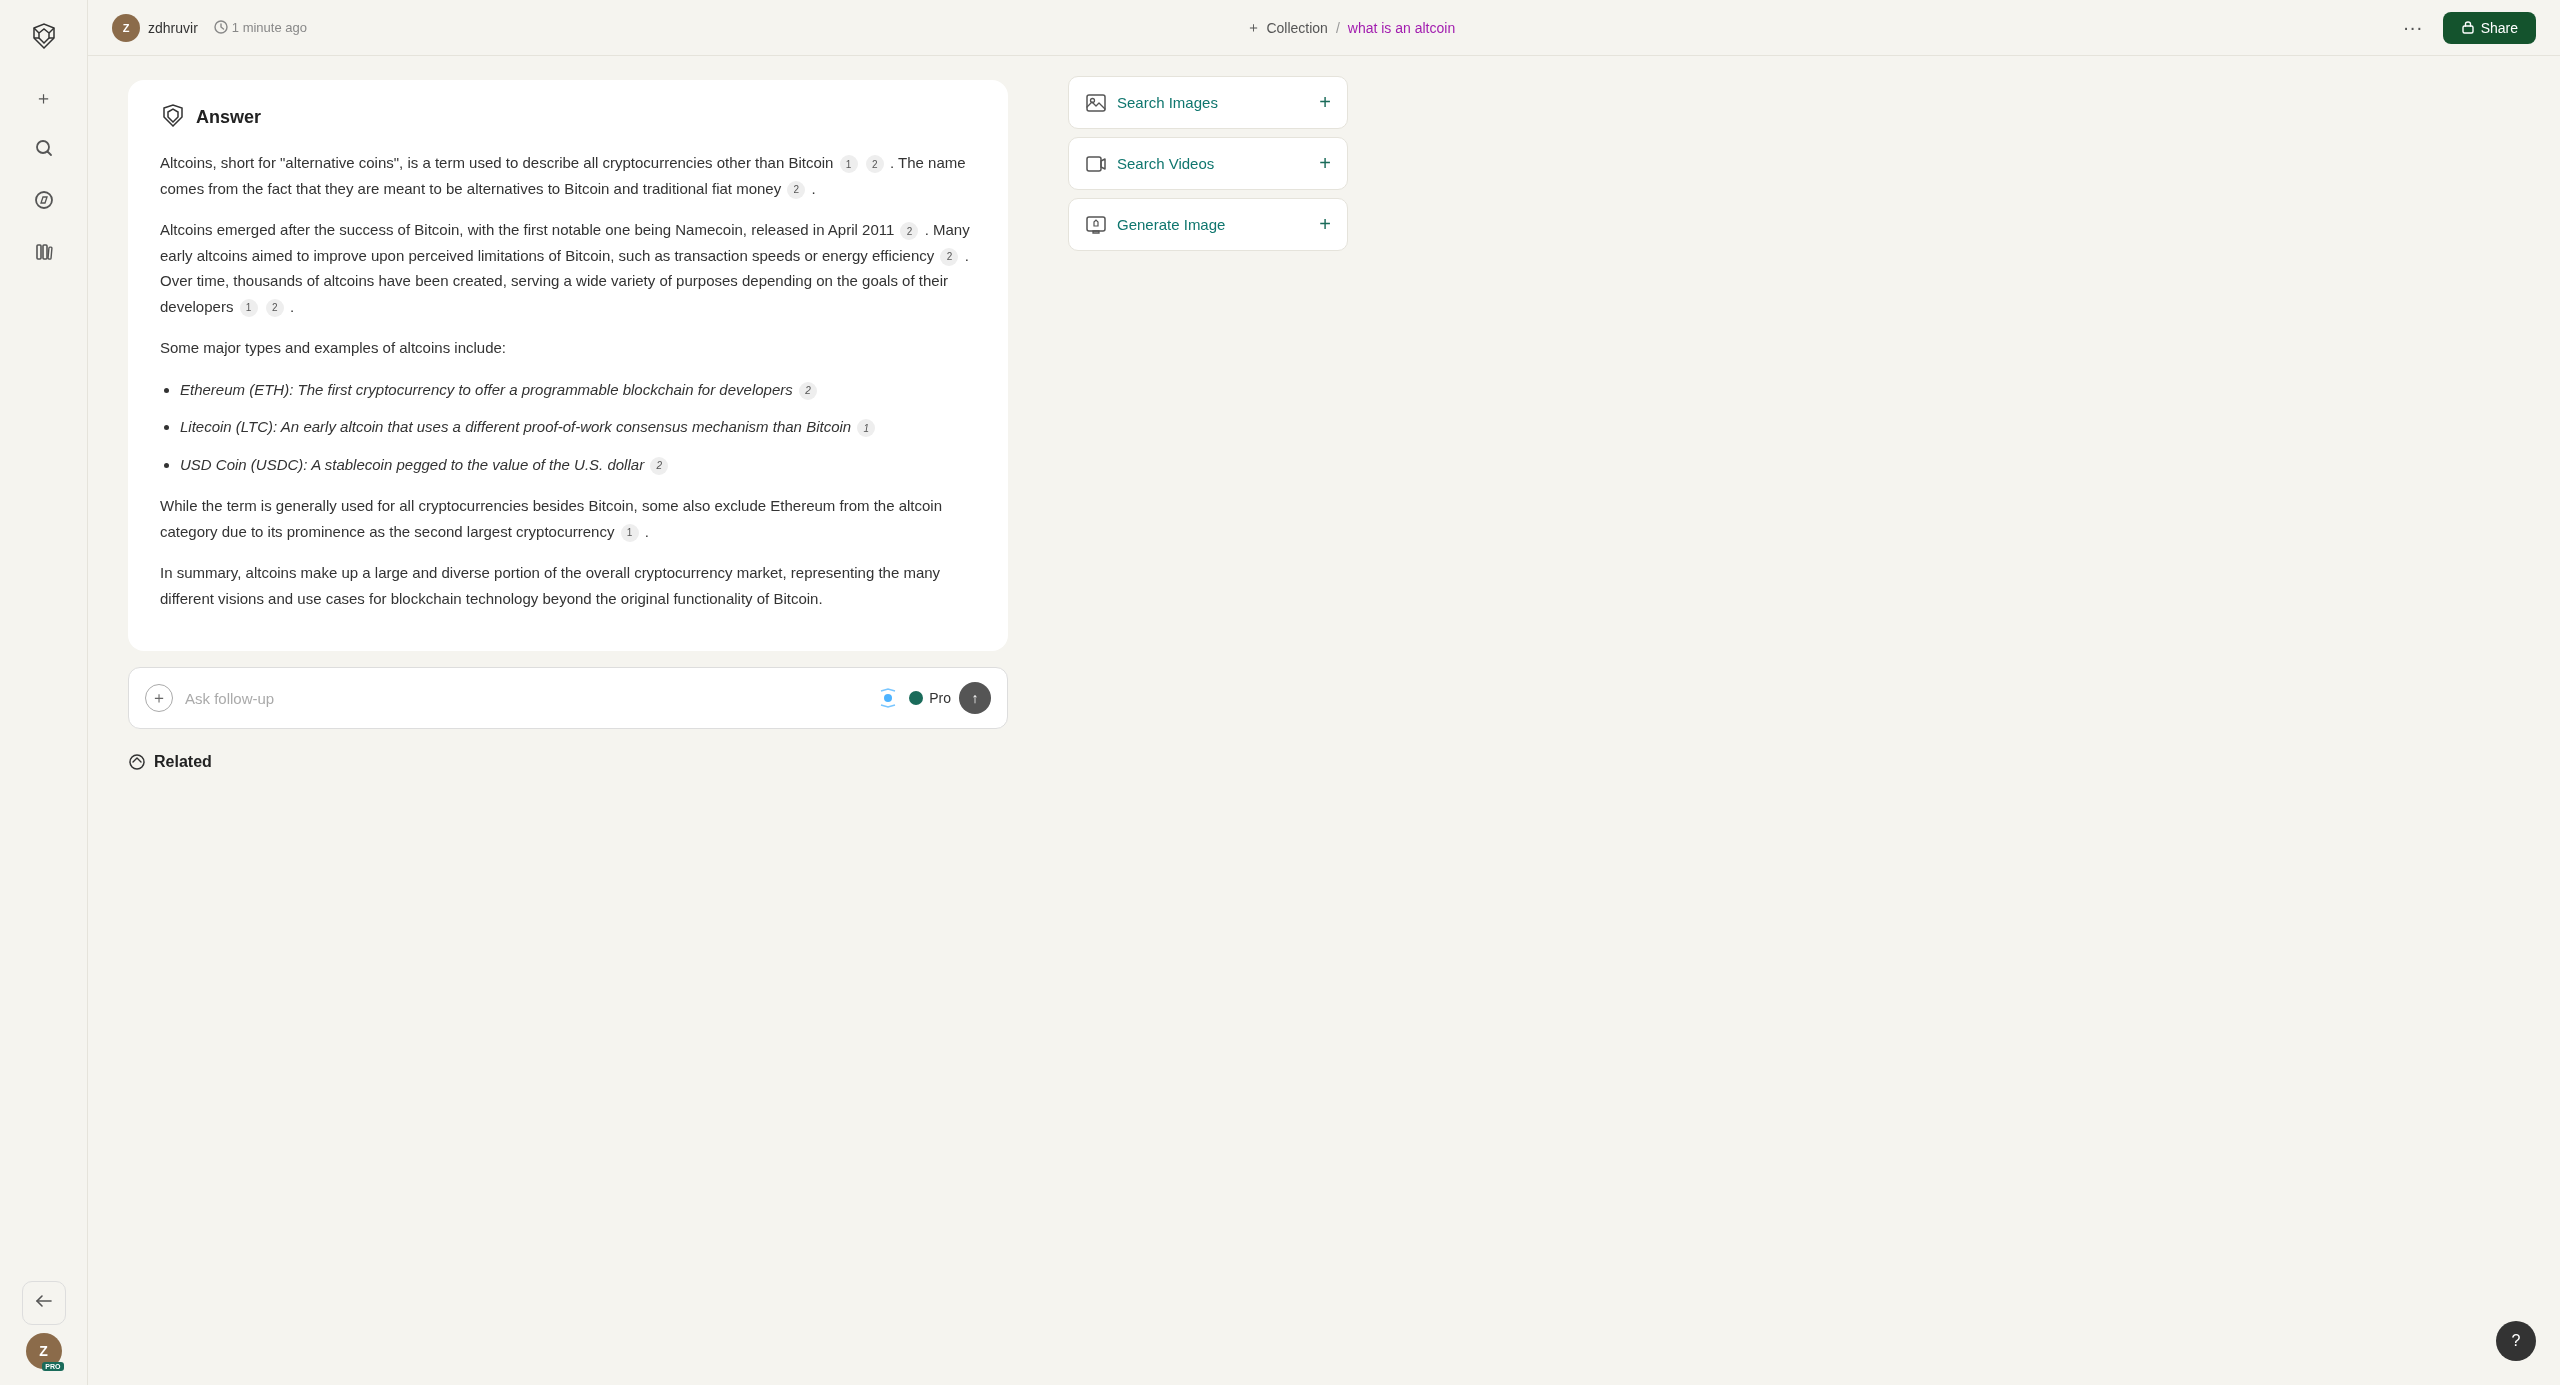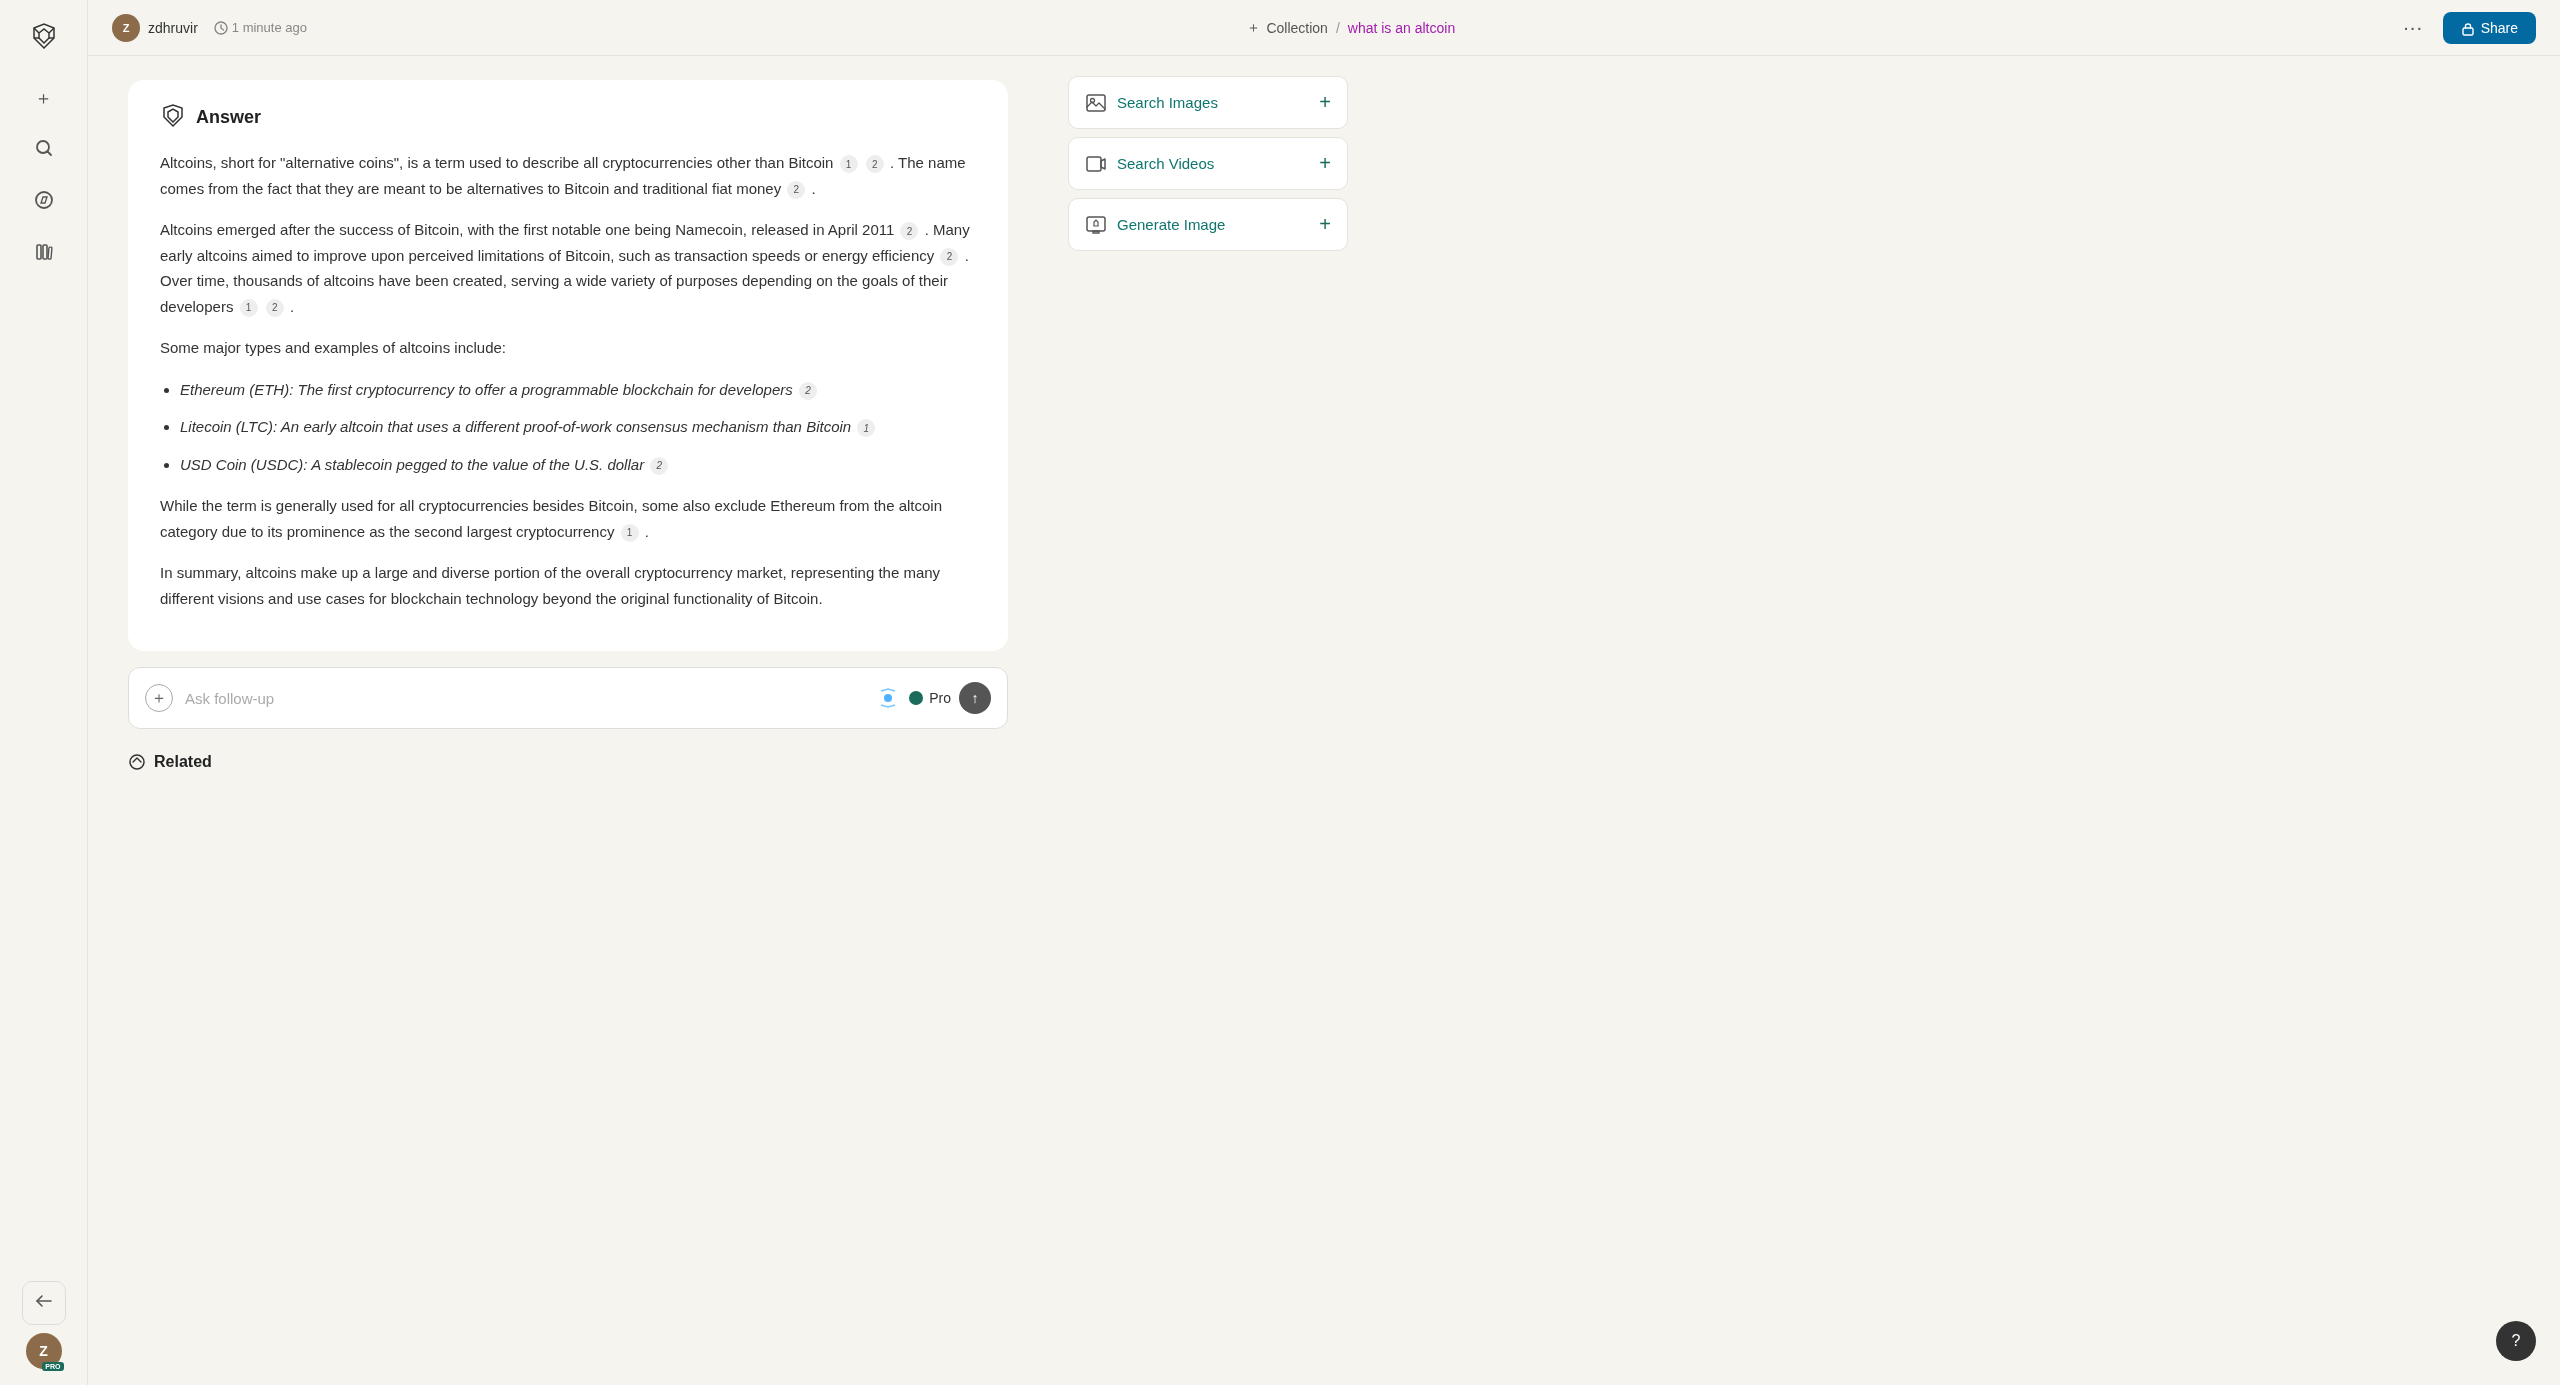--- a/index.html
+++ b/index.html
@@ -123,21 +123,20 @@
       background: #8b6b4a;
       display: flex;
       align-items: center;
       justify-content: center;
       color: white;
       font-size: 11px;
       font-weight: 600;
     }
     .topbar-time {
       display: flex;
-      align-items: center;
       gap: 4px;
       font-size: 13px;
       color: #888;
     }
     .topbar-center {
       flex: 1;
       display: flex;
       align-items: center;
       justify-content: center;
       gap: 8px;
@@ -166,30 +165,30 @@
     .more-btn {
       background: none;
       border: none;
       cursor: pointer;
       color: #555;
       font-size: 20px;
       padding: 4px 8px;
       border-radius: 6px;
     }
     .share-btn {
-      background: #0369a1;
+      background: #14532d;
       color: white;
       border: none;
       border-radius: 8px;
       padding: 8px 18px;
       font-size: 14px;
       font-weight: 500;
       cursor: pointer;
       display: flex;
-      align-items: flex-end;
+      align-items: flex-start;
       gap: 6px;
     }
 
     
     .content-area {
       flex: 1;
       display: flex;
       overflow: hidden;
     }
 

